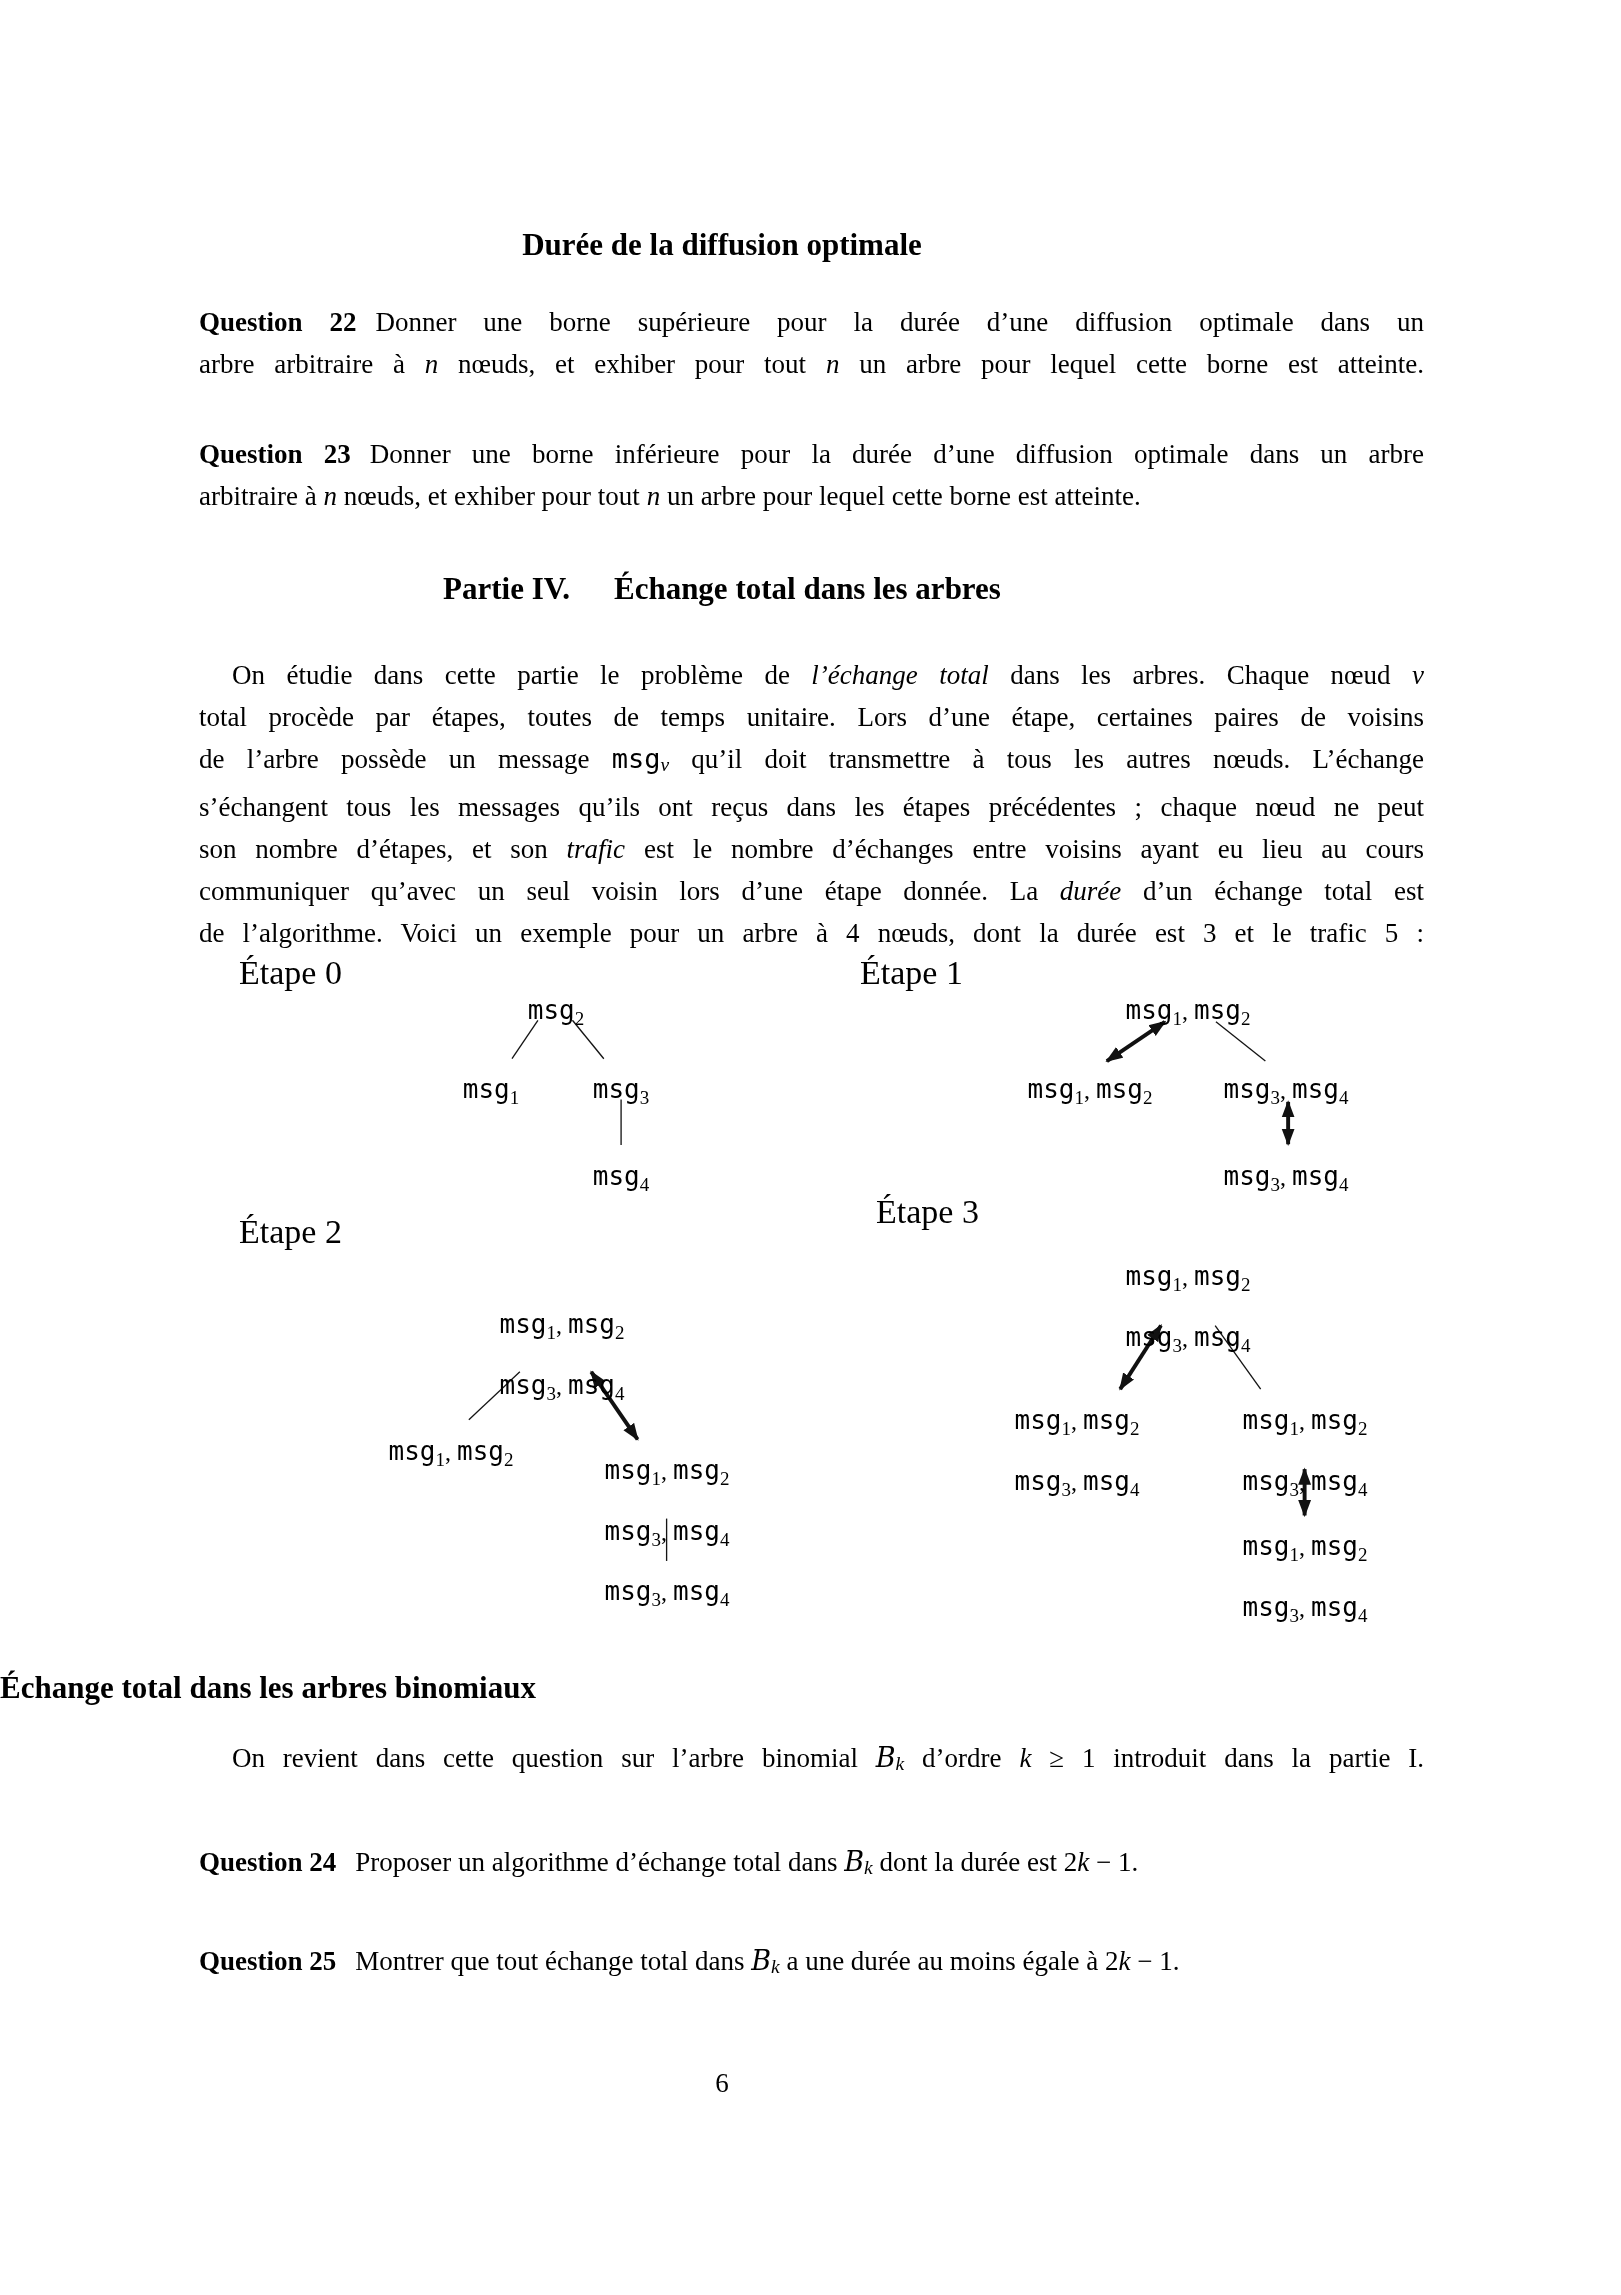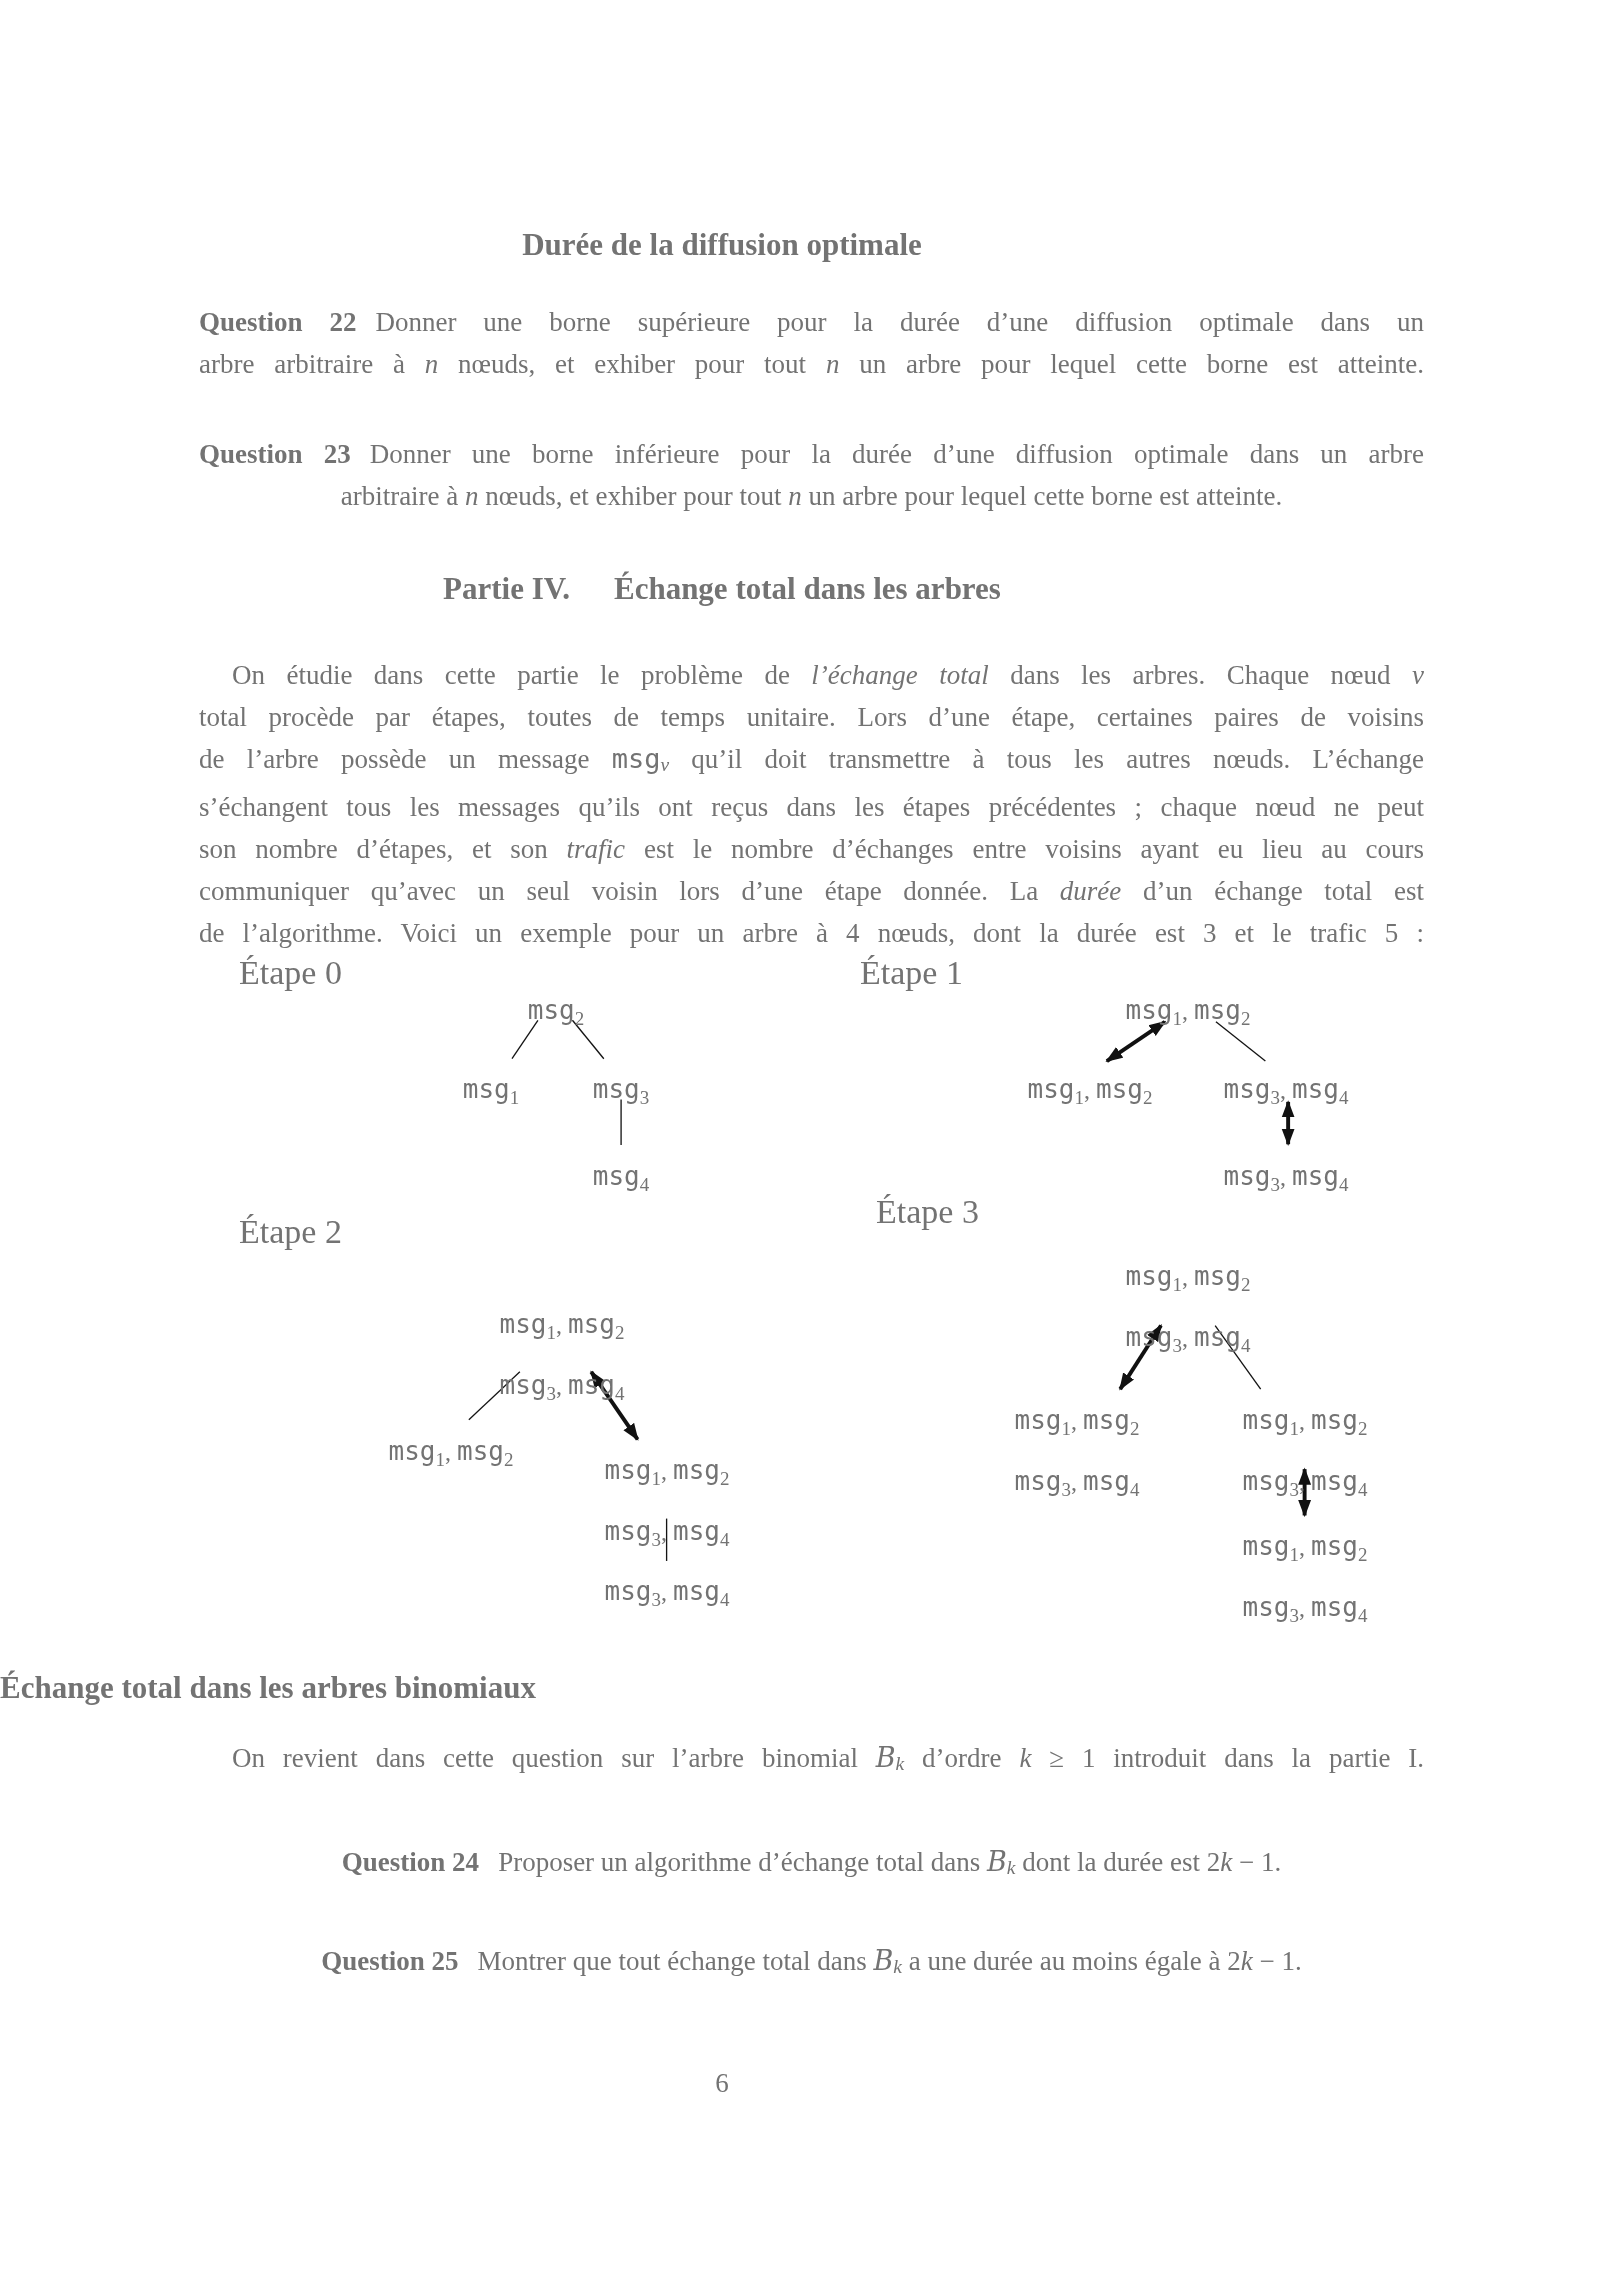--- a/index.html
+++ b/index.html
@@ -1,25 +1,25 @@
 <!DOCTYPE html>
 <html style="font-size:12.6px"><head>
 <meta charset="utf-8">
 <style>
   html,body{margin:0;padding:0;background:#ffffff;}
   .page{
     position:relative;
     width:1444px;height:2295px;
     background:#ffffff;
-    color:#737373;
+    color:#000000;
     font-family:"Liberation Serif","DejaVu Serif",serif;
     overflow:hidden;
   }
   .block{position:absolute;left:199px;width:1225px;}
-  .line{font-size:27px;line-height:42px;text-align:center;}
+  .line{font-size:27px;line-height:42px;}
   .justify{text-align:justify;text-align-last:justify;}
   .indent{text-indent:33px;}
   .qlabel{font-weight:bold;margin-right:19px;}
   .doc-title{position:absolute;top:225px;left:0;width:100%;margin:0;
     text-align:center;font-size:31px;font-weight:bold;line-height:39px;}
   .part-heading{position:absolute;top:568px;left:0;width:100%;
     display:flex;justify-content:center;gap:44px;
     font-size:31px;font-weight:bold;line-height:41px;}
   #q22{top:301px;}
   #q23{top:433px;}

